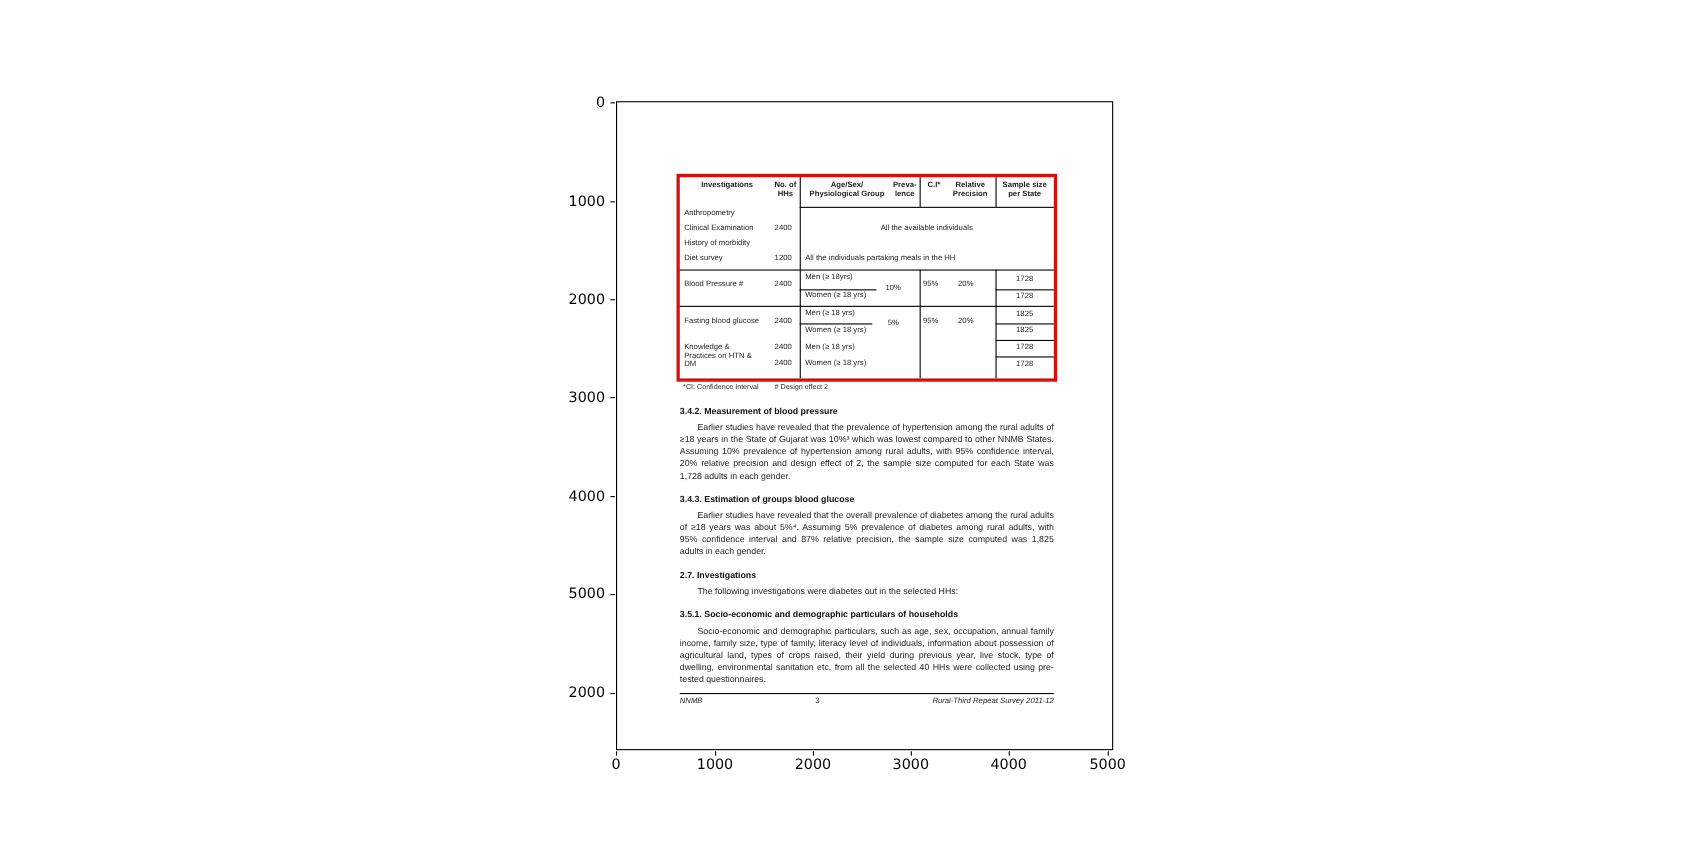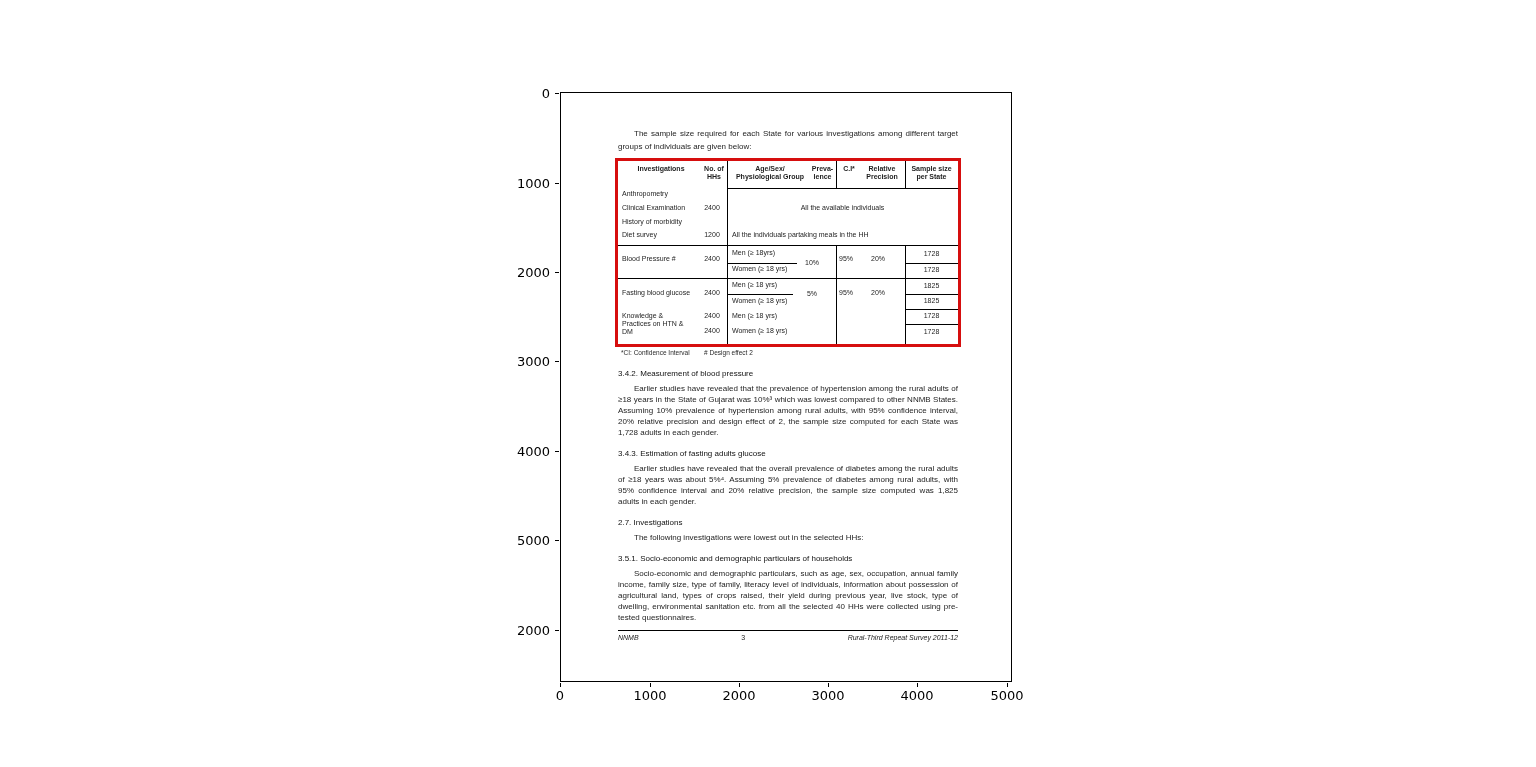--- a/index.html
+++ b/index.html
@@ -13,21 +13,21 @@
   .ytick-label { width:60px; text-align:right; left:490px; }
   .tick-mark { position:absolute; background:#000; }
   .xtick-mark { width:1px; height:4px; top:683px; }
   .ytick-mark { width:4px; height:1px; left:555px; }
 
   
   .abs { position:absolute; }
   .doc-text { font-size:8px; line-height:11px; color:#1d1d1d; }
   .para { width:340px; text-align:justify; text-indent:16px; }
   .intro { line-height:13px; }
-  .heading { font-size:8px; font-weight:normal; color:#111; }
+  .heading { font-size:8px; font-weight:bold; color:#111; }
 
   
   .tbl-frame { position:absolute; left:54px; top:65px; width:346px; height:189px; border:3px solid #d60e0e; }
   .line { position:absolute; background:#000; }
   .tcell { position:absolute; font-size:7px; line-height:8px; color:#1d1d1d; }
   .tc-center { text-align:center; }
   .pre { white-space:pre-line; }
   .th { font-weight:bold; }
   .footnote { position:absolute; font-size:6.5px; color:#2a2a2a; white-space:pre; }
 
@@ -64,21 +64,20 @@
   <div class="tick-label ytick-label" style="top:86px">0</div>
   <div class="tick-label ytick-label" style="top:176px">1000</div>
   <div class="tick-label ytick-label" style="top:265px">2000</div>
   <div class="tick-label ytick-label" style="top:354px">3000</div>
   <div class="tick-label ytick-label" style="top:444px">4000</div>
   <div class="tick-label ytick-label" style="top:533px">5000</div>
   <div class="tick-label ytick-label" style="top:623px">2000</div>
 
   <div class="frame">
 
-    <div class="abs doc-text para intro" style="left:57px; top:34px">The sample size required for each State for various investigations among different target groups of individuals are given below:</div>
 
     <div class="tbl-frame">
       
     </div>
 
     <div class="line" style="left:166px; top:68px;  width:1px; height:183px"></div>
     <div class="line" style="left:275px; top:68px;  width:1px; height:27px"></div>
     <div class="line" style="left:275px; top:152px; width:1px; height:99px"></div>
     <div class="line" style="left:344px; top:68px;  width:1px; height:27px"></div>
     <div class="line" style="left:344px; top:152px; width:1px; height:99px"></div>
@@ -143,25 +142,25 @@
     <div class="tcell" style="left:171px; top:219px">Men (≥ 18 yrs)</div>
     <div class="tcell" style="left:171px; top:234px">Women (≥ 18 yrs)</div>
     <div class="tcell tc-center" style="left:344px; top:219px; width:53px">1728</div>
     <div class="tcell tc-center" style="left:344px; top:235px; width:53px">1728</div>
 
     <div class="footnote" style="left:60px; top:256px">*CI: Confidence Interval        # Design effect 2</div>
 
     <div class="abs heading" style="left:57px; top:276px">3.4.2. Measurement of blood pressure</div>
     <div class="abs doc-text para" style="left:57px; top:290px">Earlier studies have revealed that the prevalence of hypertension among the rural adults of ≥18 years in the State of Gujarat was 10%³ which was lowest compared to other NNMB States. Assuming 10% prevalence of hypertension among rural adults, with 95% confidence interval, 20% relative precision and design effect of 2, the sample size computed for each State was 1,728 adults in each gender.</div>
 
-    <div class="abs heading" style="left:57px; top:356px">3.4.3. Estimation of fasting adults glucose</div>
-    <div class="abs doc-text para" style="left:57px; top:370px">Earlier studies have revealed that the overall prevalence of diabetes among the rural adults of ≥18 years was about 5%⁴. Assuming 5% prevalence of diabetes among rural adults, with 95% confidence interval and 20% relative precision, the sample size computed was 1,825 adults in each gender.</div>
+    <div class="abs heading" style="left:57px; top:356px">3.4.3. Estimation of groups blood glucose</div>
+    <div class="abs doc-text para" style="left:57px; top:370px">Earlier studies have revealed that the overall prevalence of diabetes among the rural adults of ≥18 years was about 5%⁴. Assuming 5% prevalence of diabetes among rural adults, with 95% confidence interval and 87% relative precision, the sample size computed was 1,825 adults in each gender.</div>
 
     <div class="abs heading" style="left:57px; top:425px">2.7. Investigations</div>
-    <div class="abs doc-text para" style="left:57px; top:439px">The following investigations were lowest out in the selected HHs:</div>
+    <div class="abs doc-text para" style="left:57px; top:439px">The following investigations were diabetes out in the selected HHs:</div>
 
     <div class="abs heading" style="left:57px; top:461px">3.5.1. Socio-economic and demographic particulars of households</div>
     <div class="abs doc-text para" style="left:57px; top:475px">Socio-economic and demographic particulars, such as age, sex, occupation, annual family income, family size, type of family, literacy level of individuals, information about possession of agricultural land, types of crops raised, their yield during previous year, live stock, type of dwelling, environmental sanitation etc. from all the selected 40 HHs were collected using pre-tested questionnaires.</div>
 
     <div class="footer-rule"></div>
     <div class="footer-row">
       <span class="it">NNMB</span>
       <span>3</span>
       <span class="it">Rural-Third Repeat Survey 2011-12</span>
     </div>

